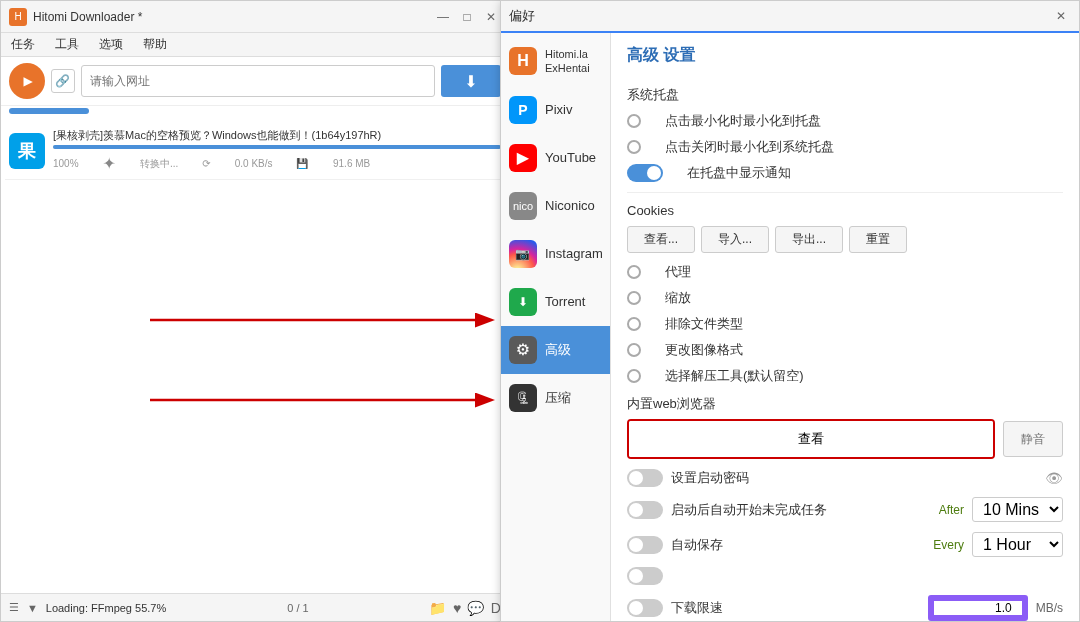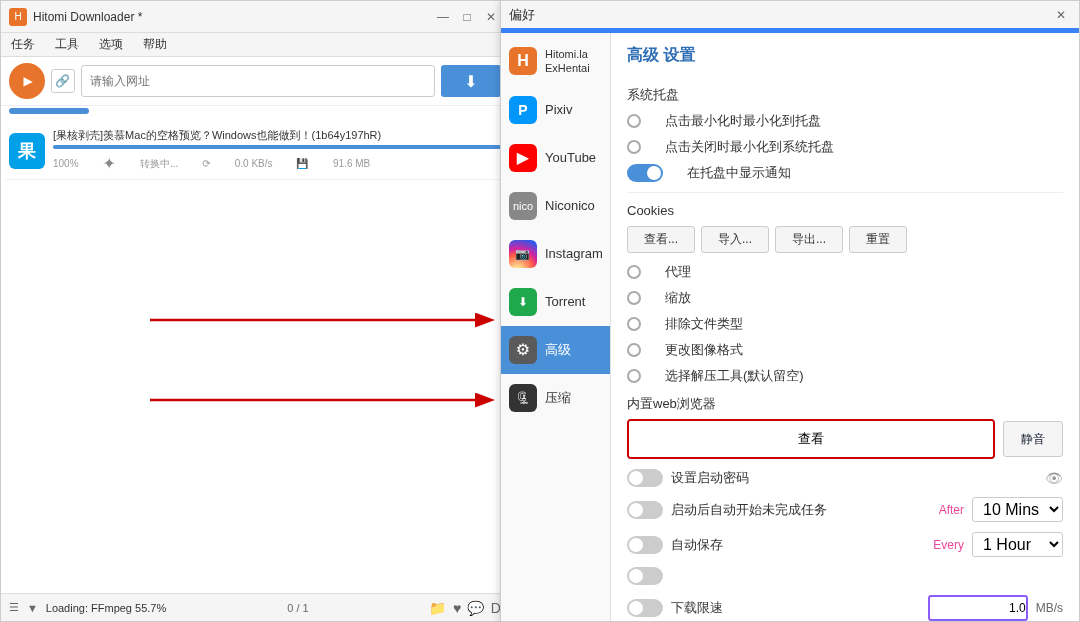--- a/index.html
+++ b/index.html
@@ -164,21 +164,21 @@
       height: 622px;
       background: #fff;
       border: 1px solid #ccc;
       box-shadow: 2px 2px 10px rgba(0,0,0,0.3);
       display: flex;
       flex-direction: column;
     }
 
     .settings-title-bar {
       background: #f5f5f5;
-      border-bottom: 5px solid #3b82f6;
+      border-bottom: 2px solid #3b82f6;
       height: 32px;
       display: flex;
       align-items: center;
       padding: 0 8px;
       justify-content: space-between;
     }
     .settings-title { font-size: 13px; color: #333; }
 
     .settings-body {
       display: flex;
@@ -317,47 +317,47 @@
       cursor: pointer;
       text-align: center;
     }
     .mute-btn {
       width: 60px;
       height: 36px;
       border: none;
       border-left: 1px solid #ddd;
       background: white;
       font-size: 12px;
-      color: #0f172a;
+      color: #737373;
       cursor: pointer;
     }
 
     .advanced-row {
       display: flex;
       align-items: center;
       margin-bottom: 10px;
       gap: 8px;
     }
     .advanced-label { font-size: 13px; color: #333; flex: 1; }
-    .advanced-value { font-size: 12px; color: #ec4899; }
+    .advanced-value { font-size: 12px; color: #4d7c0f; }
     .dropdown-select {
       padding: 2px 6px;
       border: 1px solid #ccc;
       border-radius: 3px;
       background: white;
       font-size: 16px;
       cursor: pointer;
     }
     .eye-icon { color: #999; cursor: pointer; font-size: 14px; }
     .limit-input {
       width: 100px;
       height: 26px;
-      border: 2px solid #8b5cf6;
+      border: 6px solid #8b5cf6;
       border-radius: 3px;
-      padding: 0 0;
+      padding: 0 10px;
       font-size: 12px;
       text-align: right;
     }
     .limit-unit { font-size: 12px; color: #666; }
 
     
     .red-arrow {
       position: absolute;
       pointer-events: none;
       z-index: 100;

